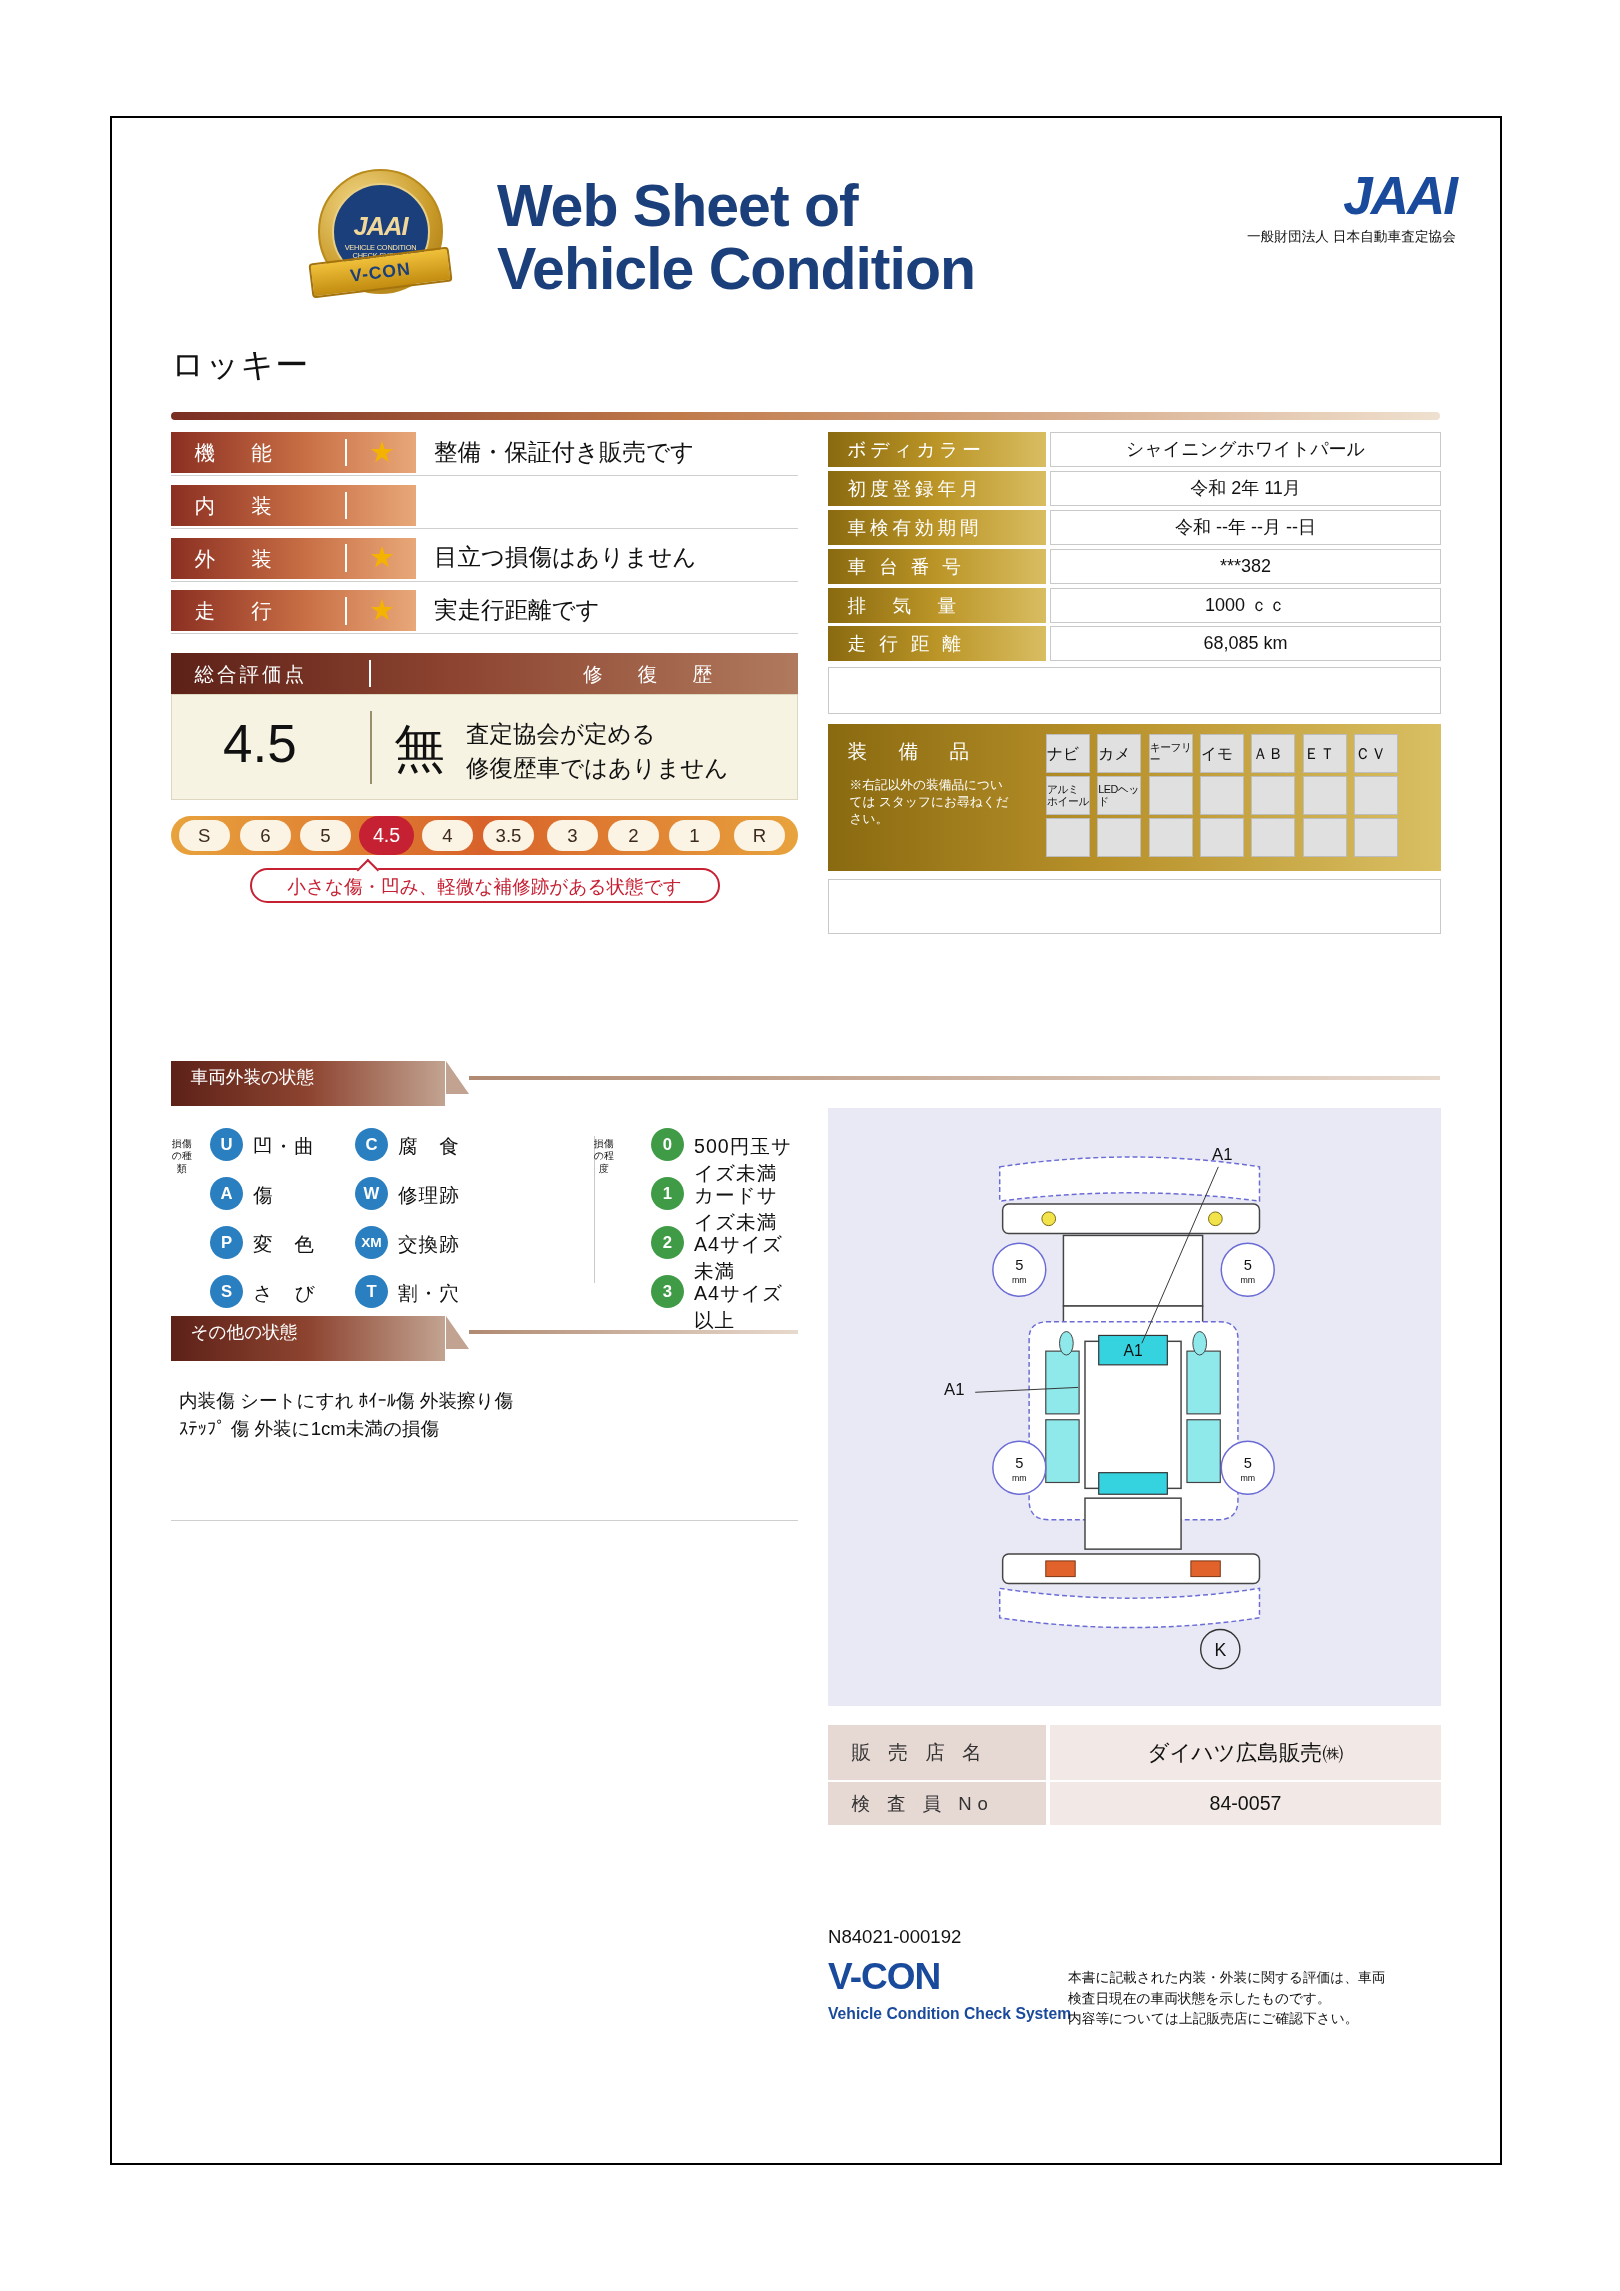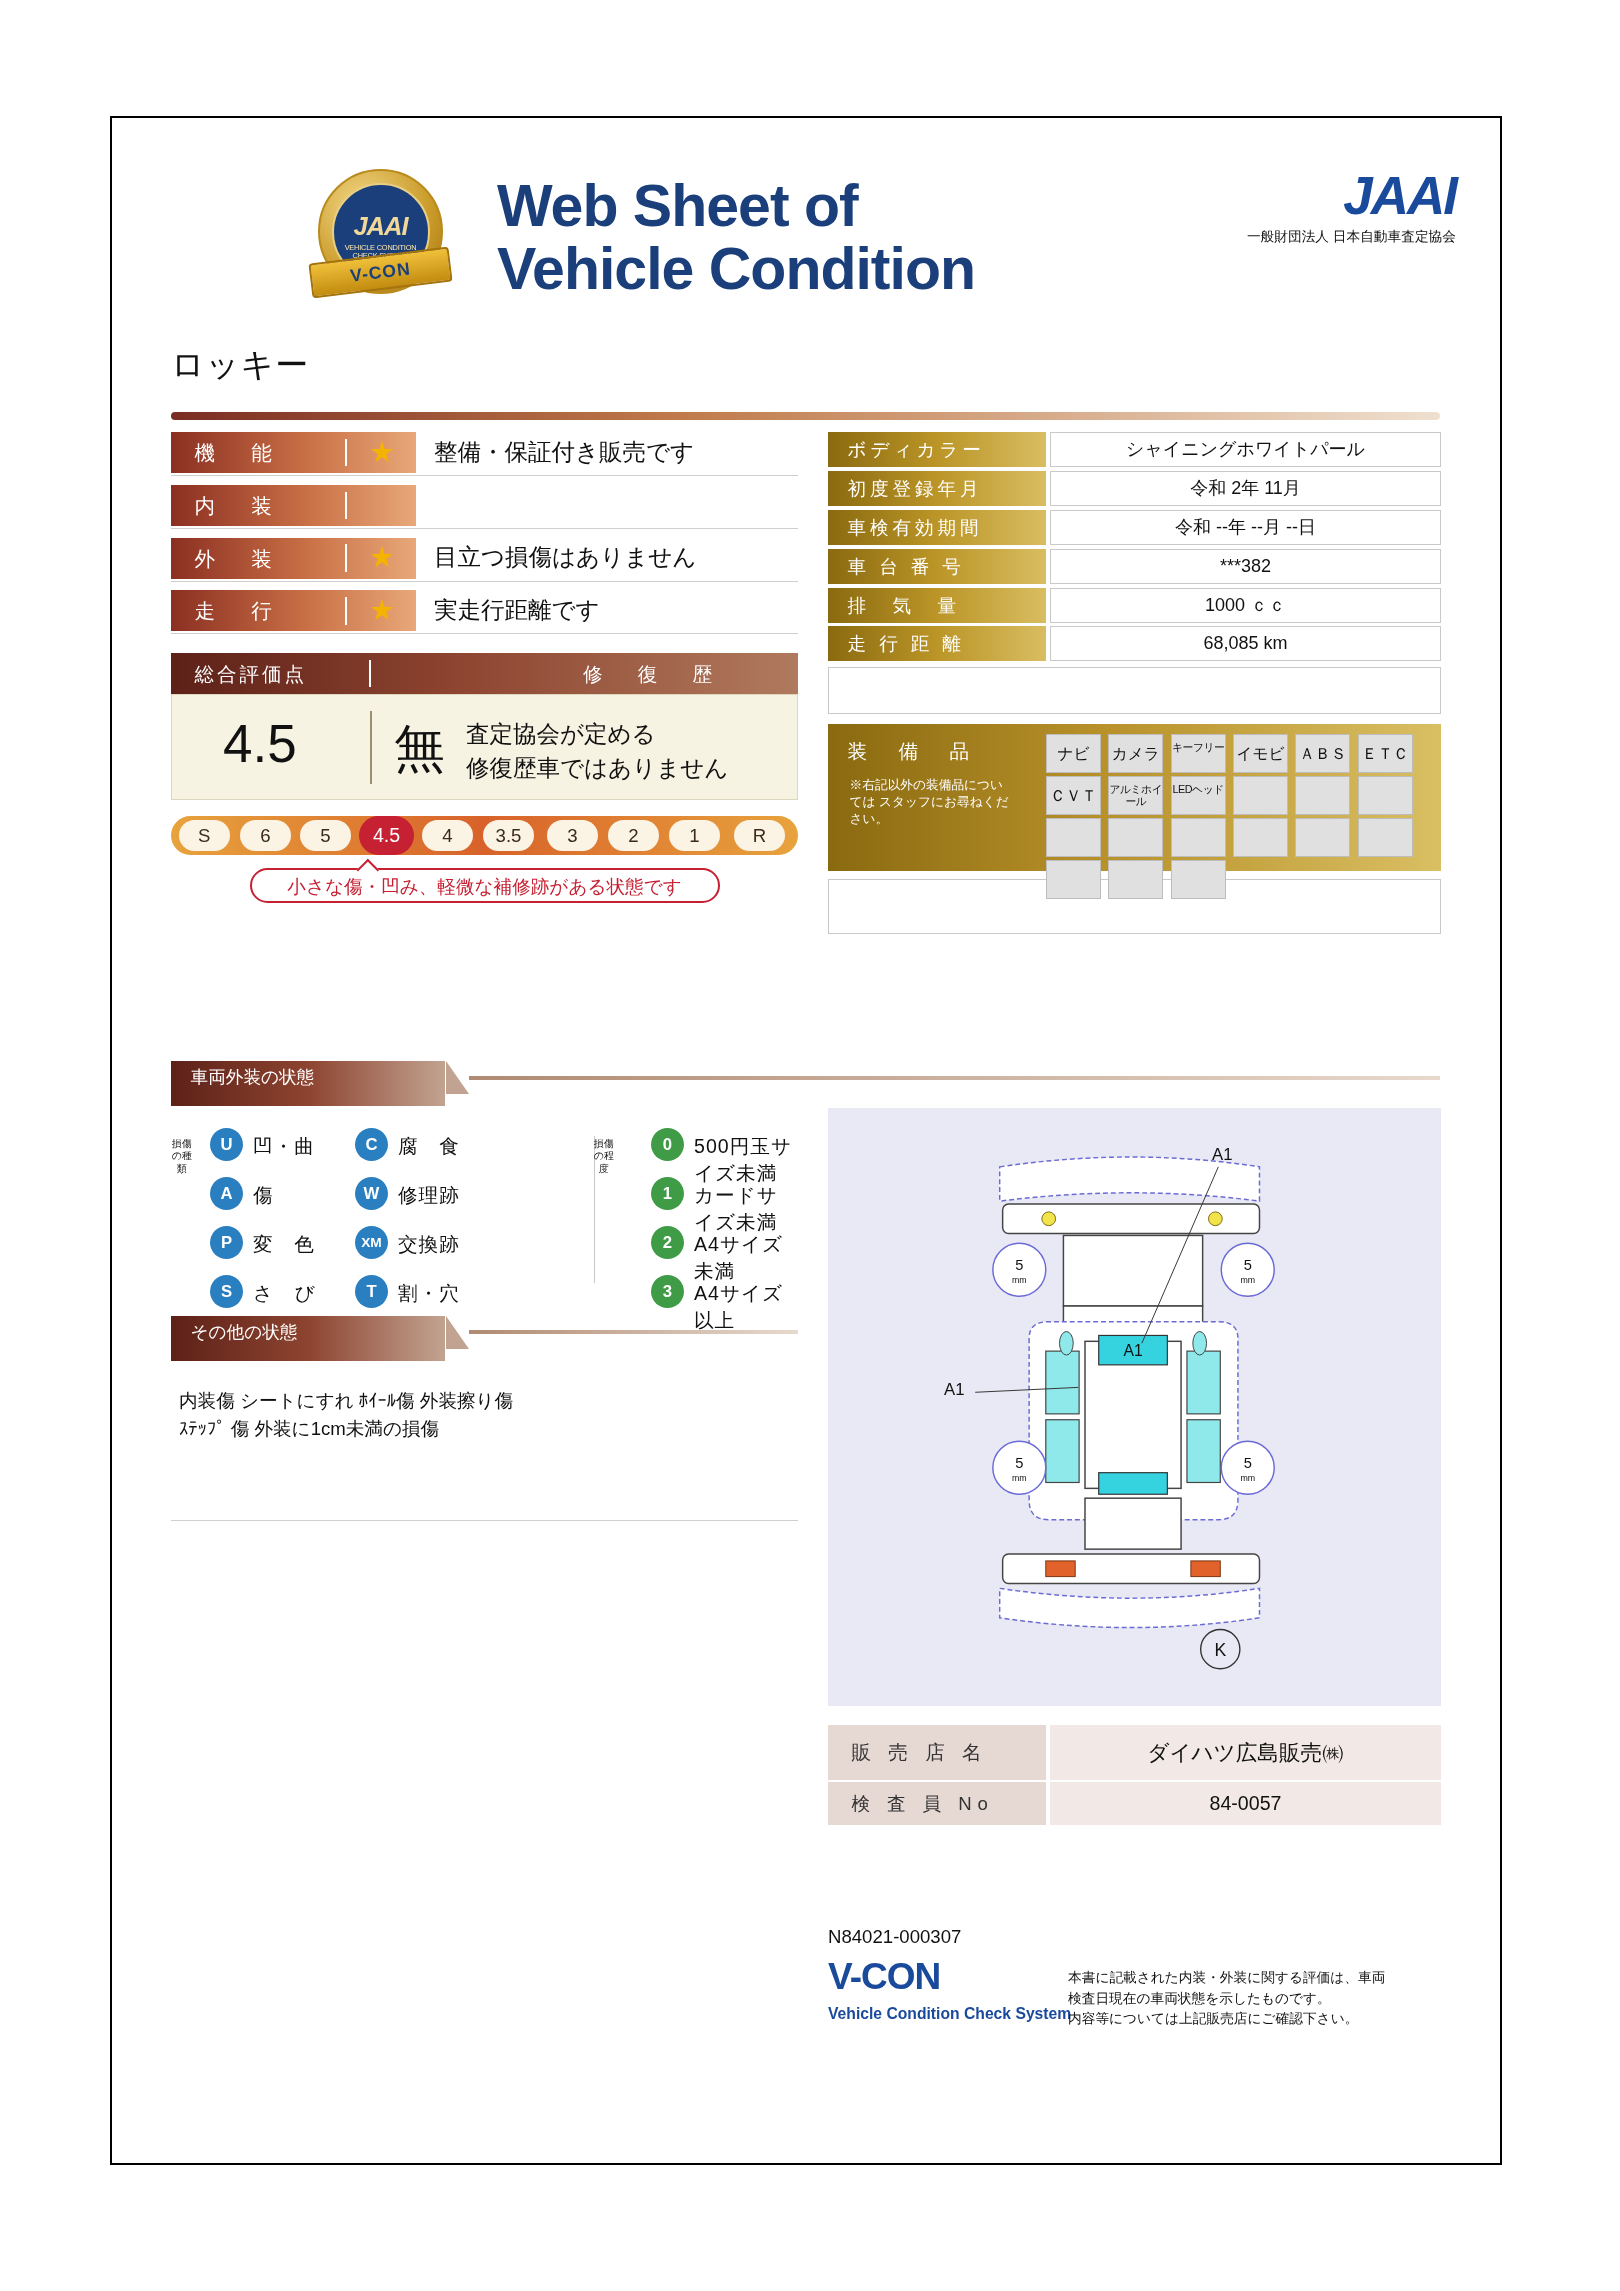--- a/index.html
+++ b/index.html
@@ -352,27 +352,27 @@
     line-height: 1.35;
     width: 162px;
   }
   .equip-grid {
     position: absolute;
     left: 218px; top: 9.8px;
     width: 382px;
   }
   .chip {
     display: inline-block;
-    width: 55px; height: 39px;
+    width: 44px; height: 39px;
     margin: 0 2.9px 2.9px 0;
     background: #e0e0e0;
     border: 1px solid #bdbdbd;
     box-sizing: border-box;
     font-size: 15.7px;
-    text-align: center;
+    text-align: left;
     line-height: 37px;
     color: #111;
     vertical-align: top;
   }
   .chip.small {
     font-size: 10.8px;
     line-height: 1.1;
     padding-top: 6.9px;
     letter-spacing: -0.5px;
   }
@@ -816,21 +816,21 @@
     <div class="d-row">
       <div class="d-key">販 売 店 名</div>
       <div class="d-val">ダイハツ広島販売㈱</div>
     </div>
     <div class="d-row small">
       <div class="d-key">検 査 員 No</div>
       <div class="d-val">84-0057</div>
     </div>
   </div>
 
-  <div class="footer-code">N84021-000307</div>
+  <div class="footer-code">N84021-000192</div>
   <div class="vcon">V-CON</div>
   <div class="vcon-sub">Vehicle Condition Check System</div>
   <div class="disclaimer">
     <div>本書に記載された内装・外装に関する評価は、車両</div>
     <div>検査日現在の車両状態を示したものです。</div>
     <div>内容等については上記販売店にご確認下さい。</div>
   </div>
 
 </div>
 

